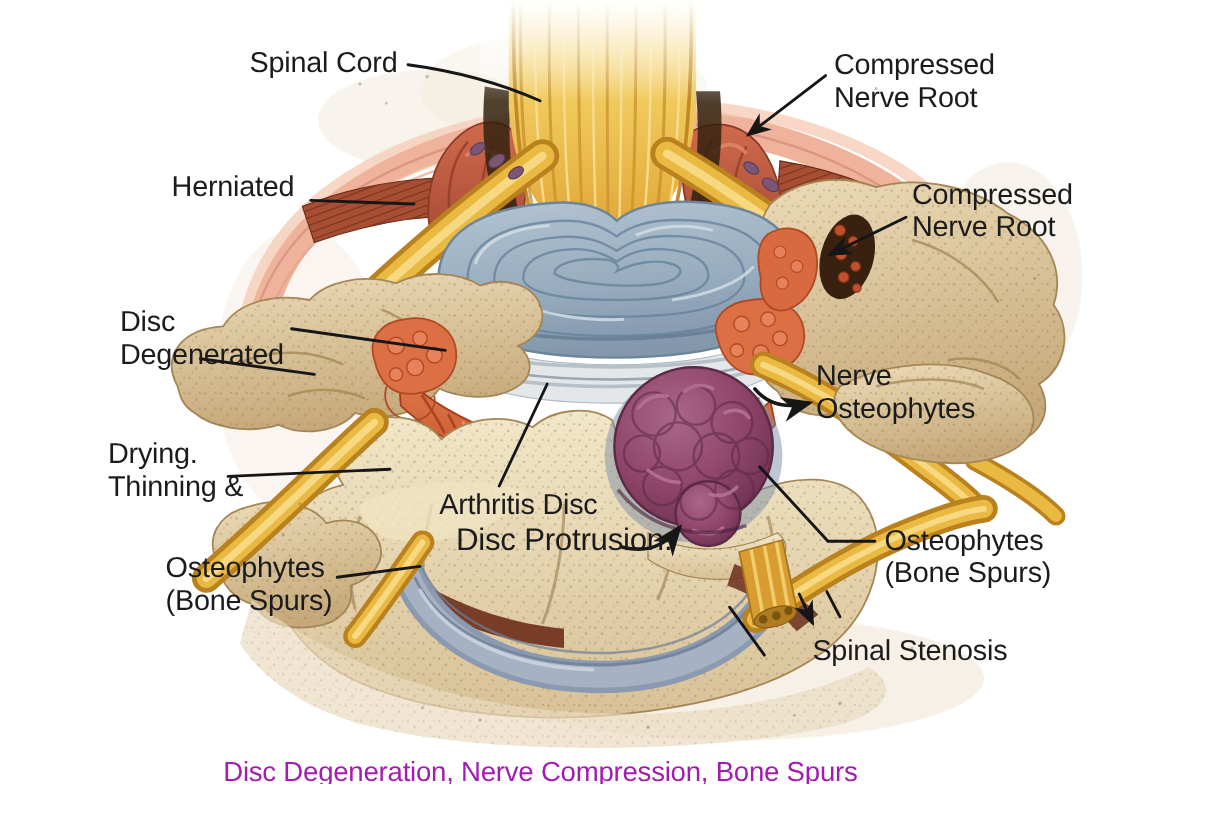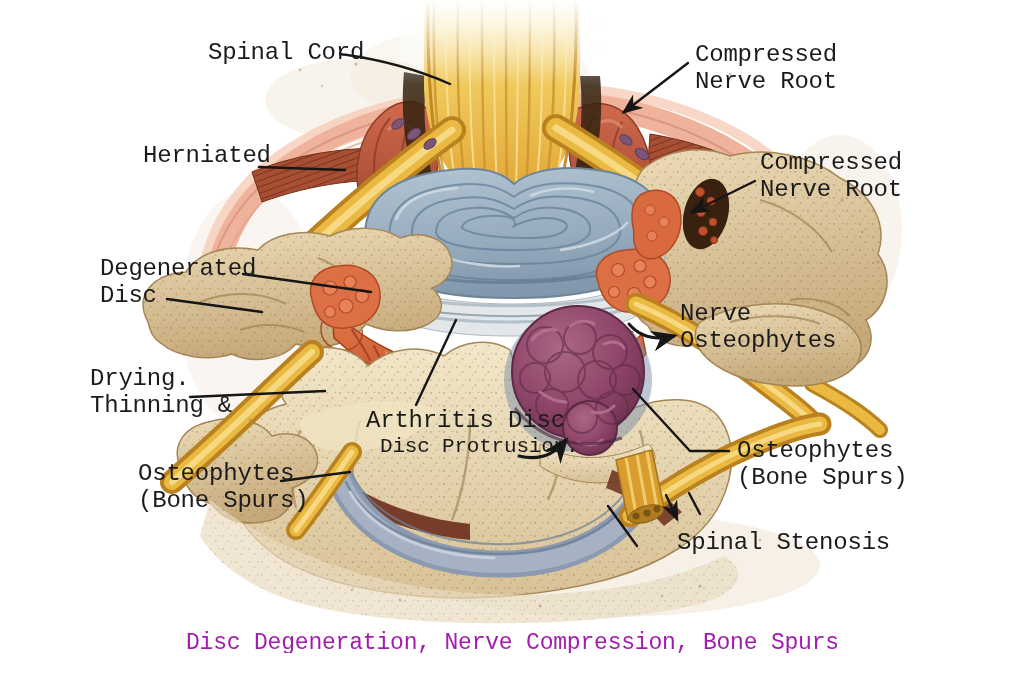--- a/index.html
+++ b/index.html
@@ -1,25 +1,25 @@
 <!DOCTYPE html>
 <html><head>
 <meta charset="utf-8">
 <style>
   html,body{margin:0;padding:0;background:#ffffff;}
   #stage{
     position:relative;width:1024px;height:653px;background:#ffffff;overflow:hidden;
-    font-family:Liberation Mono, monospace;color:#1b1b1b;
+    font-family:Liberation Sans, sans-serif;color:#1b1b1b;
   }
   #art{position:absolute;left:0;top:0;}
   .label{
     position:absolute;font-size:24px;line-height:1.12;font-weight:400;
     color:#1b1b1b;white-space:nowrap;letter-spacing:-0.2px;
   }
-  .label .sub{font-size:21px;}
+  .label .sub{font-size:26px;}
   .italic{font-style:italic;}
   .caption{position:absolute;font-size:23px;letter-spacing:-0.2px;white-space:nowrap;color:#a21caf;}
 </style>
 </head>
 <body>
 
 <div id="stage">
 
 <svg id="art" width="1024" height="683" viewBox="0 0 1024 683">
   <defs>
@@ -391,22 +391,22 @@
 <div class="label" style="left:143px;top:143px;">
   <div>Herniated</div>
 </div>
 
 <div class="label" style="left:760px;top:150px;">
   <div>Compressed</div>
   <div>Nerve Root</div>
 </div>
 
 <div class="label" style="left:100px;top:256px;">
+  <div>Disc</div>
   <div>Degenerated</div>
-  <div>Disc</div>
 </div>
 
 <div class="label" style="left:680px;top:301px;">
   <div>Nerve</div>
   <div>Osteophytes</div>
 </div>
 
 <div class="label" style="left:90px;top:366px;">
   <div>Drying.</div>
   <div>Thinning &amp;</div>

